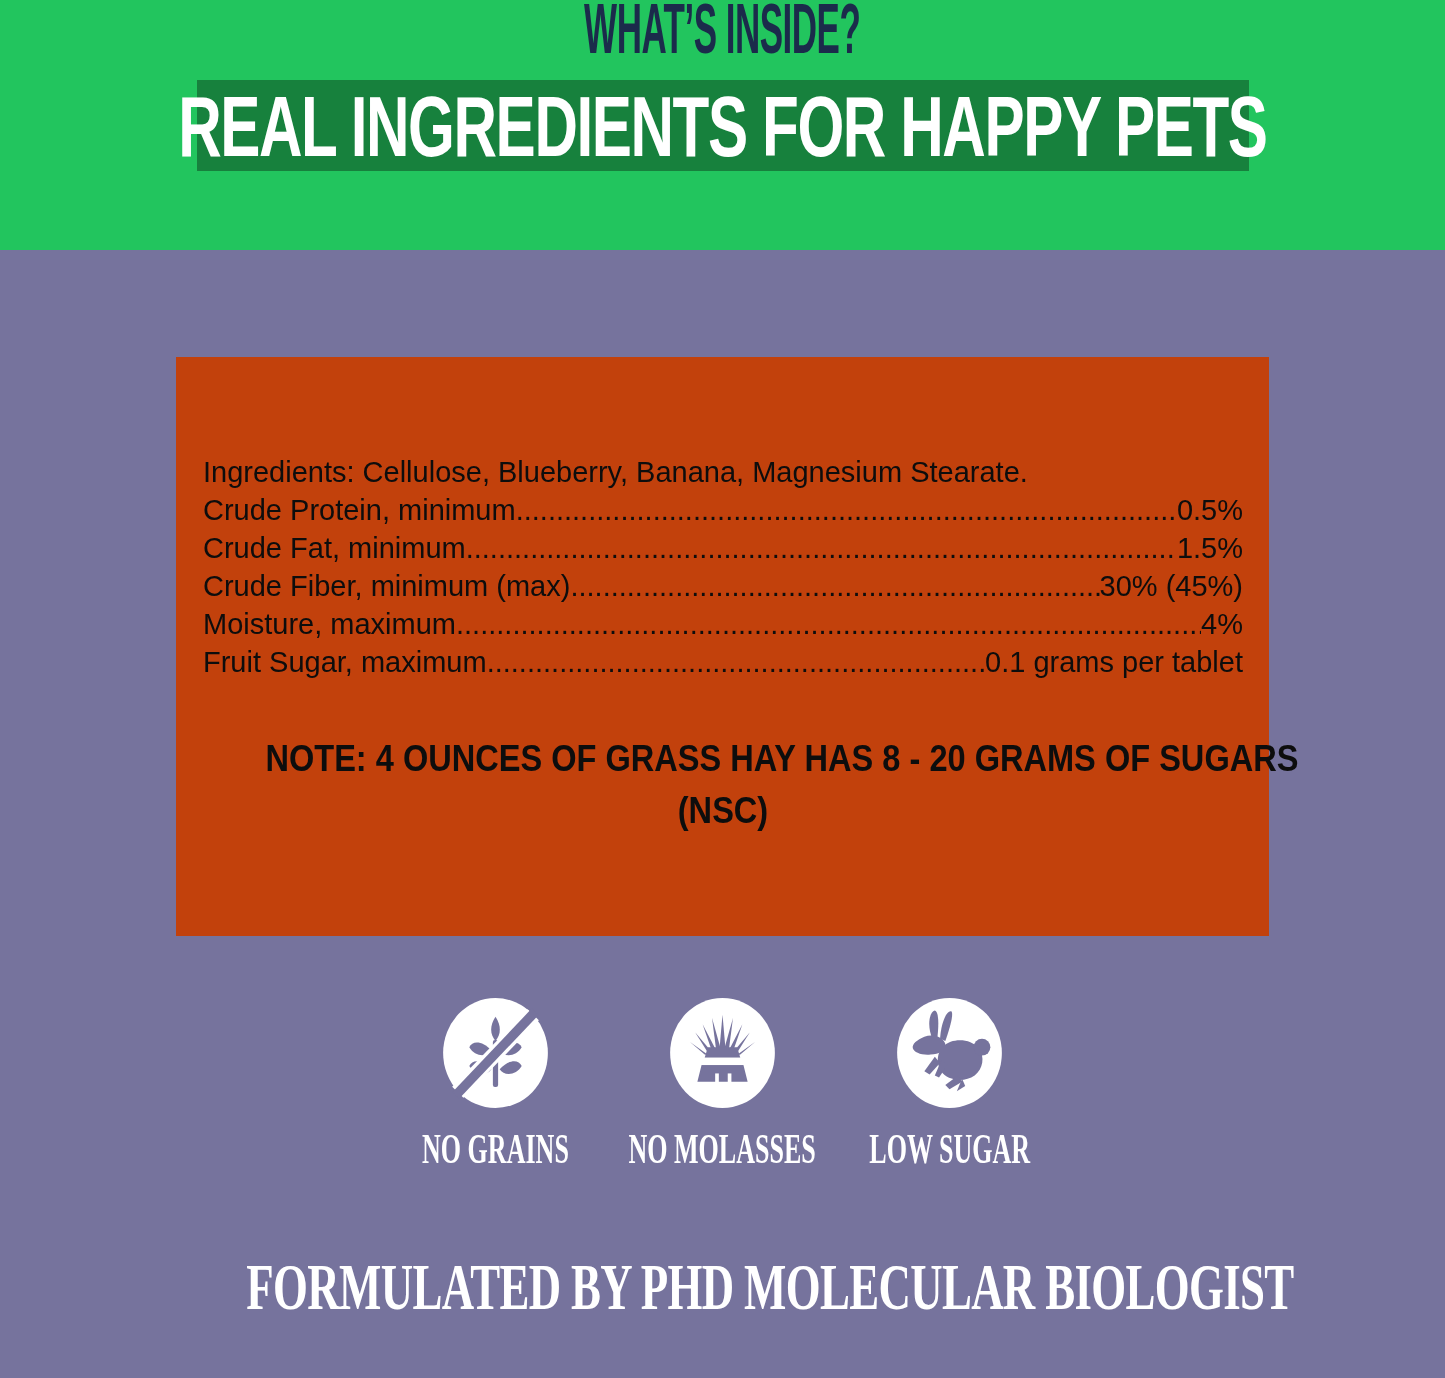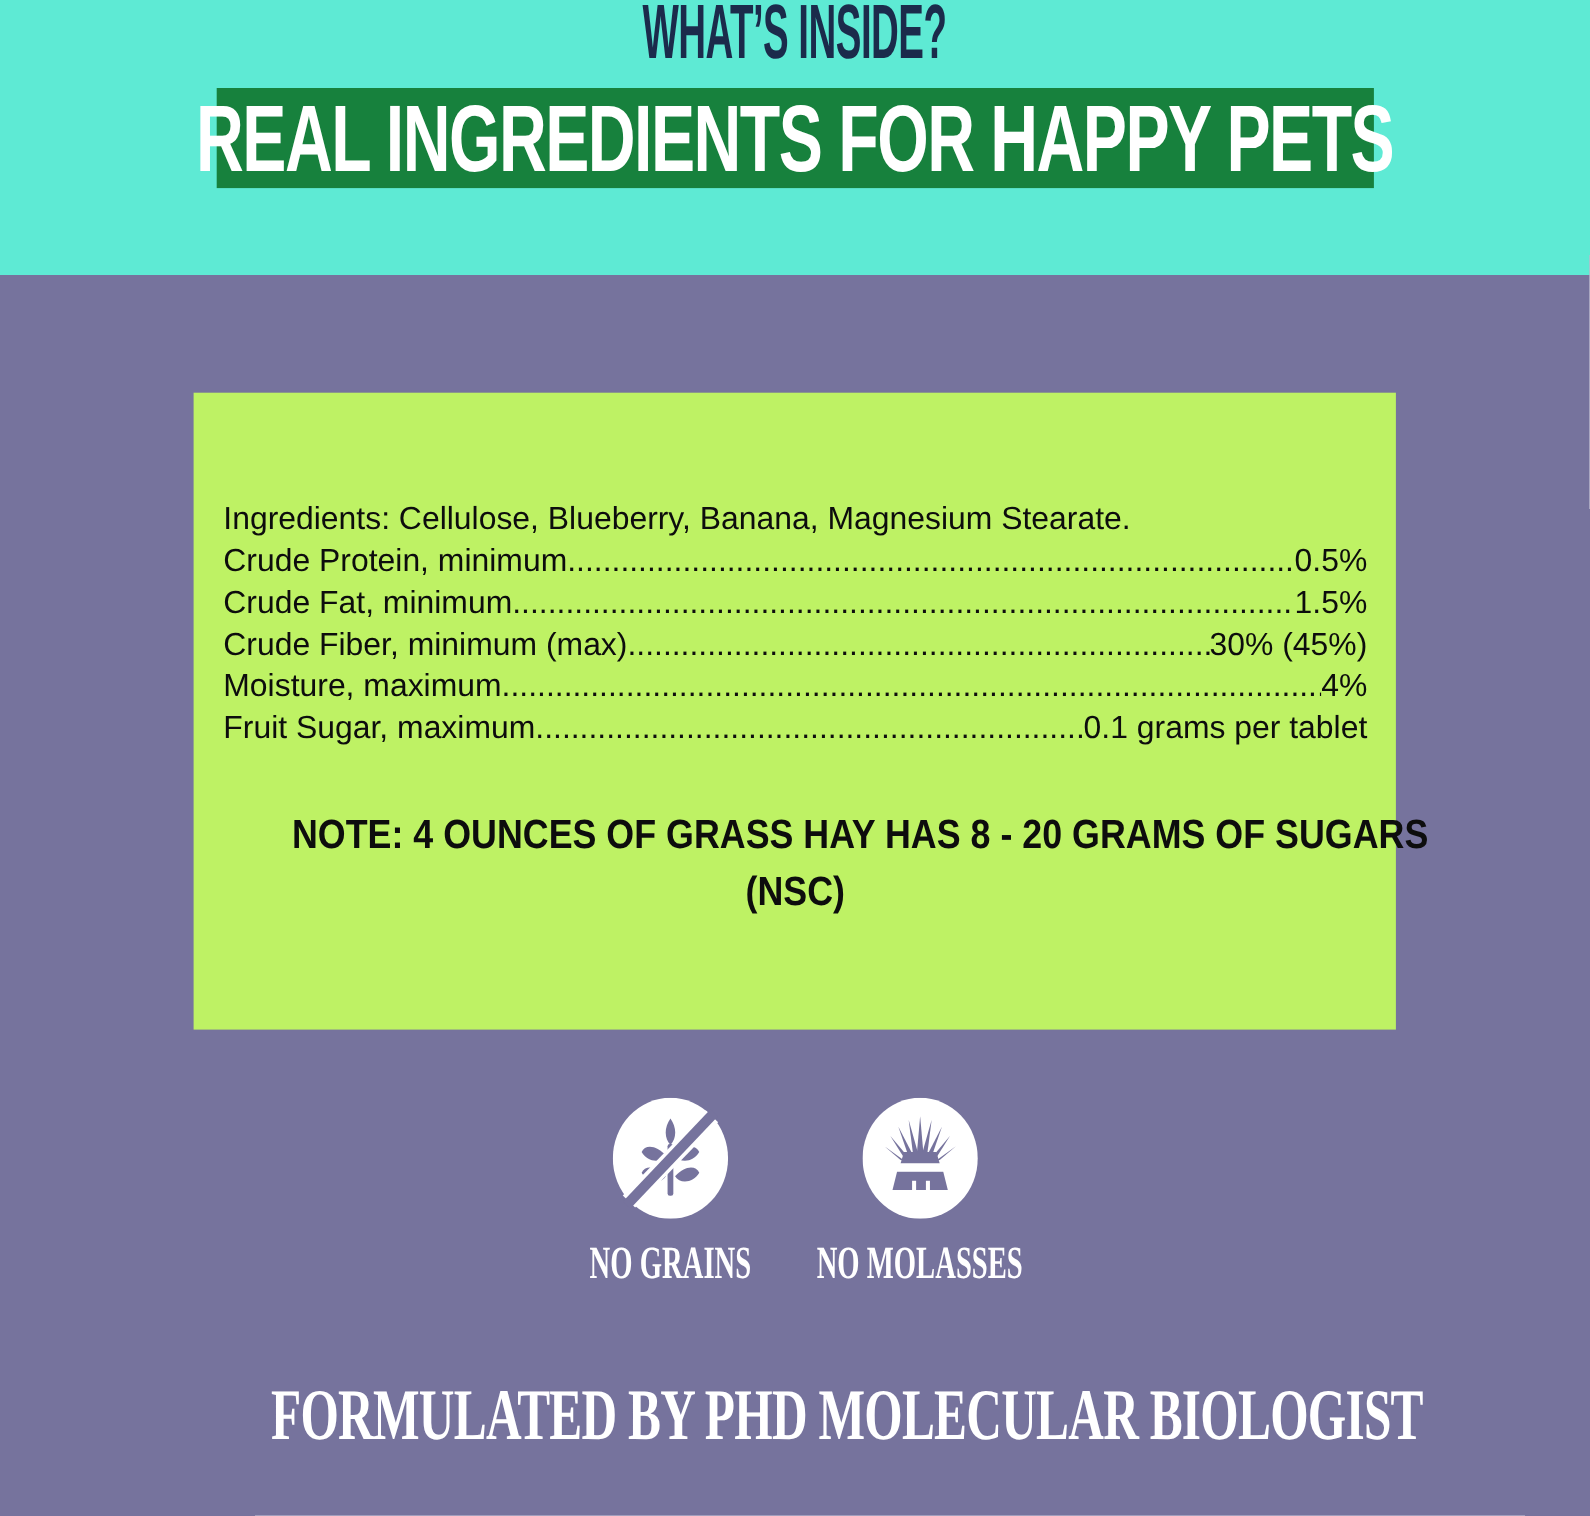--- a/index.html
+++ b/index.html
@@ -10,21 +10,21 @@
   }
   * { margin: 0; padding: 0; box-sizing: border-box; }
   body {
     width: 1445px; height: 1378px;
     font-family: "Liberation Sans", "DejaVu Sans", sans-serif;
     background: #fff;
   }
   .page { width: 1445px; height: 1378px; overflow: hidden; }
 
   
-  .top { height: 250px; background: #5eead4; text-align: center; }
+  .top { height: 250px; background: #22c55e; text-align: center; }
   .title { line-height: 58px; white-space: nowrap; }
   .title-text {
     display: inline-block;
     font-size: 70px; font-weight: bold; color: var(--navy);
     transform: scaleX(0.50); transform-origin: center;
     letter-spacing: -1px; line-height: 58px; white-space: nowrap;
   }
   .banner {
     width: 1052px; height: 91px; margin: 9px auto 0;
     background: var(--green);
@@ -39,21 +39,21 @@
 
   
   .purple {
     height: 1128px; background: var(--purple);
     padding-top: 107px;
   }
 
   
   .card {
     width: 1093px; height: 579px; margin: 0 auto;
-    background: #bef264;
+    background: #c2410c;
     padding: 96px 26px 0 27px;
     color: var(--card_text);
   }
   .ing, .ga, .row { font-size: 29px; line-height: 38px; color: var(--card_text); }
   .ga { font-weight: bold; }
   .row { display: flex; align-items: flex-end; }
   .lbl, .val { white-space: nowrap; }
   .dots { flex: 1 1 auto; overflow: hidden; white-space: nowrap; }
   .dots::after {
     content: "......................................................................................................................................................................................................................................................................................";
@@ -178,20 +178,37 @@
             <polygon points="36,47 64,47 67,57 33,57"></polygon>
             <polygon points="30,64 70,64 74,80 26,80"></polygon>
           </g>
           <rect x="24" y="57" width="52" height="7" fill="#ffffff"></rect>
           <rect x="43" y="72" width="3.5" height="9" fill="#ffffff"></rect>
           <rect x="55" y="72" width="3.5" height="9" fill="#ffffff"></rect>
         </svg>
         <div class="flabel">NO MOLASSES</div>
       </div>
 
+      <div class="feature">
+        <svg viewBox="0 0 100 105">
+          <ellipse class="icon-bg" cx="50" cy="52.5" rx="50" ry="52.5"></ellipse>
+          <g class="icon-fg">
+            <path d="M34,40 C28,26 31,13 36,12 C40,13 40,27 38,41 Z"></path>
+            <path d="M41,39 C42,22 48,11 52,13 C54,16 50,30 46,41 Z"></path>
+            <path d="M46,44 C44,37 34,34 26,37 C19,40 14,44 15,48 C16,52 24,55 32,54 C40,54 46,51 46,44 Z"></path>
+            <path d="M44,46 C52,38 70,38 78,48 C84,56 82,68 74,74 C64,81 48,79 42,70 C37,62 38,52 44,46 Z"></path>
+            <circle cx="81" cy="47" r="8"></circle>
+            <polygon points="36,56 26,70 31,73 41,62"></polygon>
+            <polygon points="42,60 36,74 40,76 48,64"></polygon>
+            <polygon points="58,74 46,83 50,87 62,80"></polygon>
+            <polygon points="62,77 57,89 65,84"></polygon>
+          </g>
+        </svg>
+        <div class="flabel">LOW SUGAR</div>
+      </div>
 
     </div>
 
     <div class="footer">
       <span class="footer-text">FORMULATED BY PHD MOLECULAR BIOLOGIST</span>
     </div>
 
   </section>
 
 </div>

